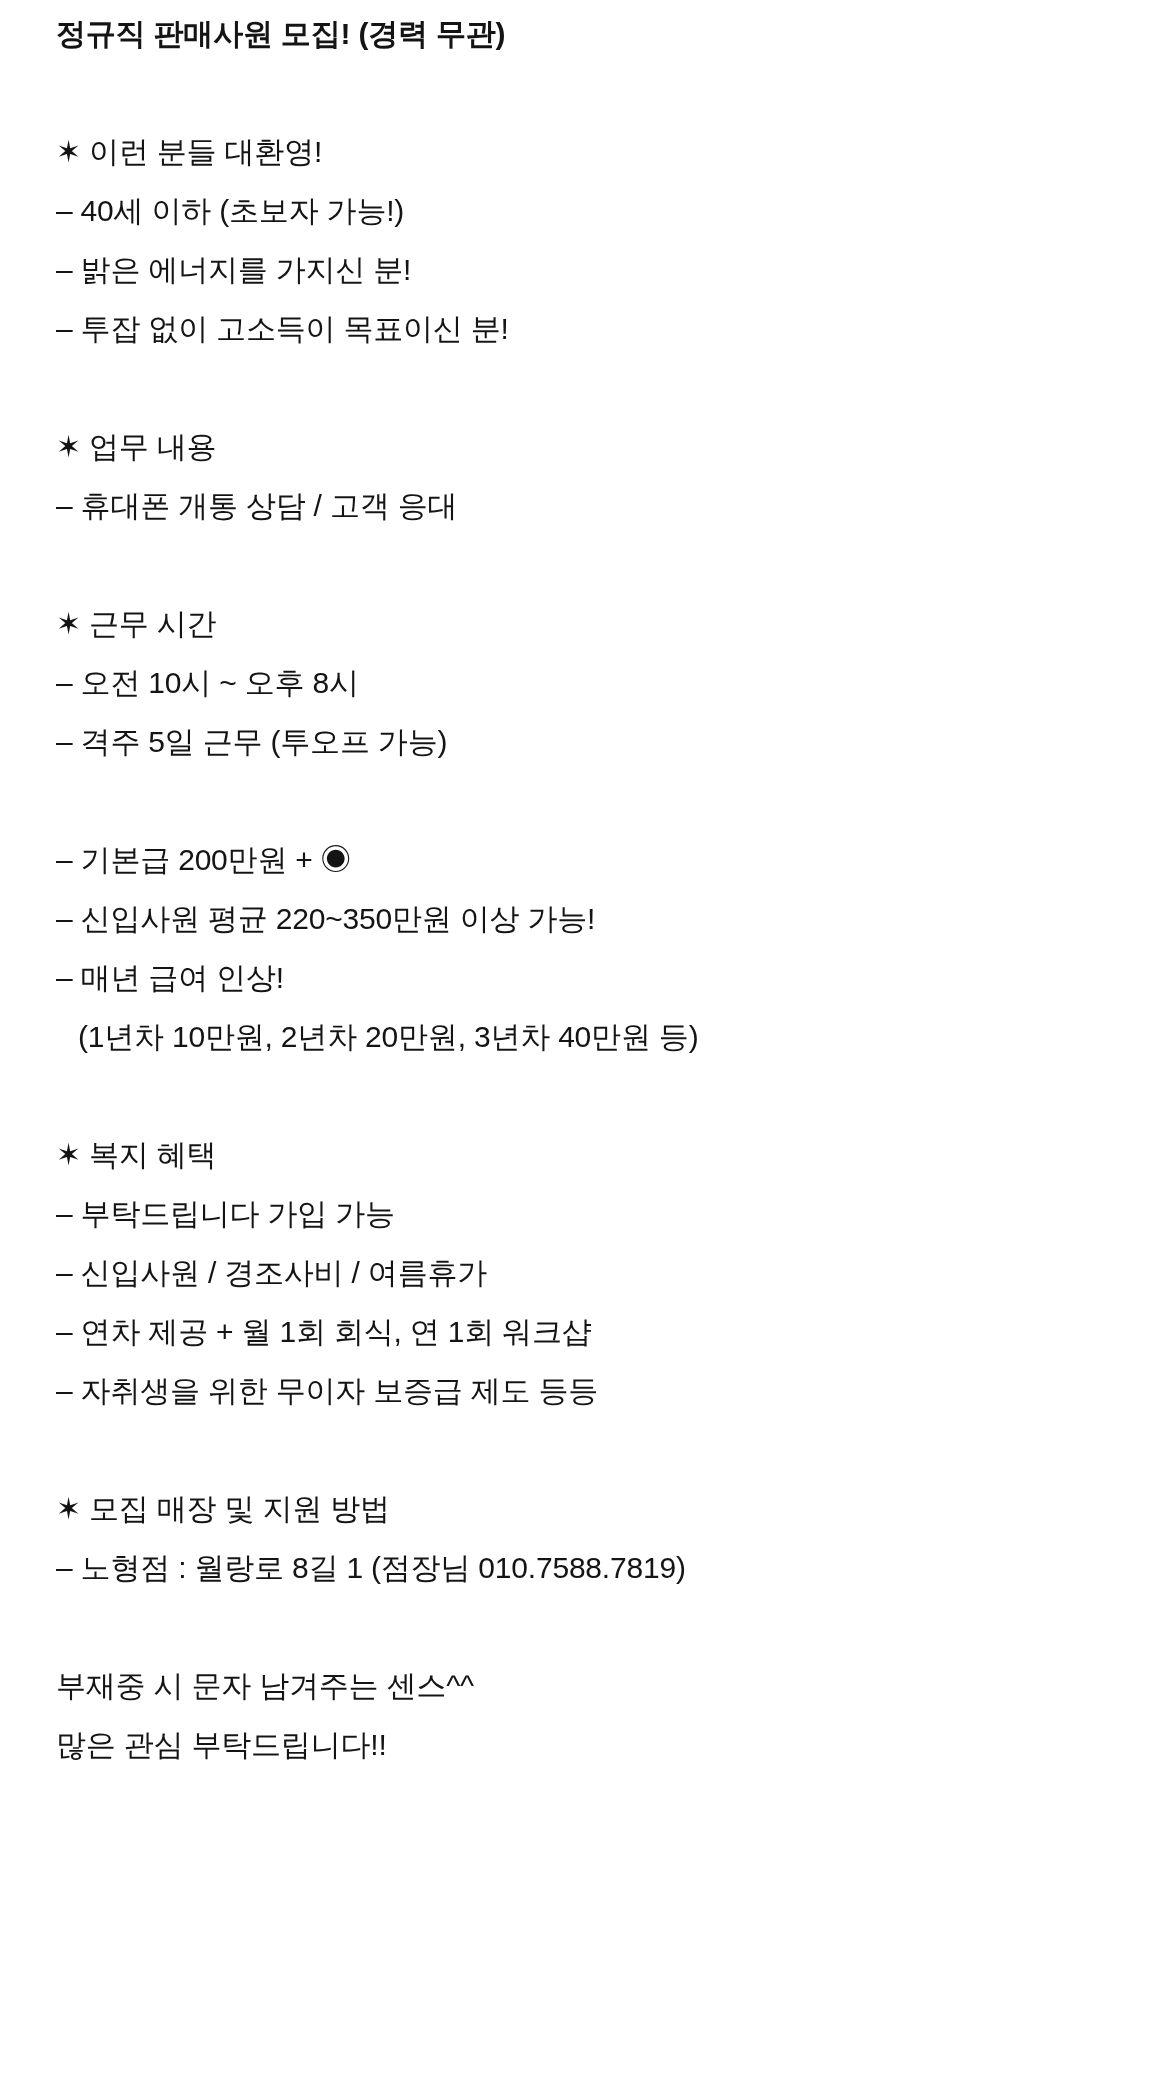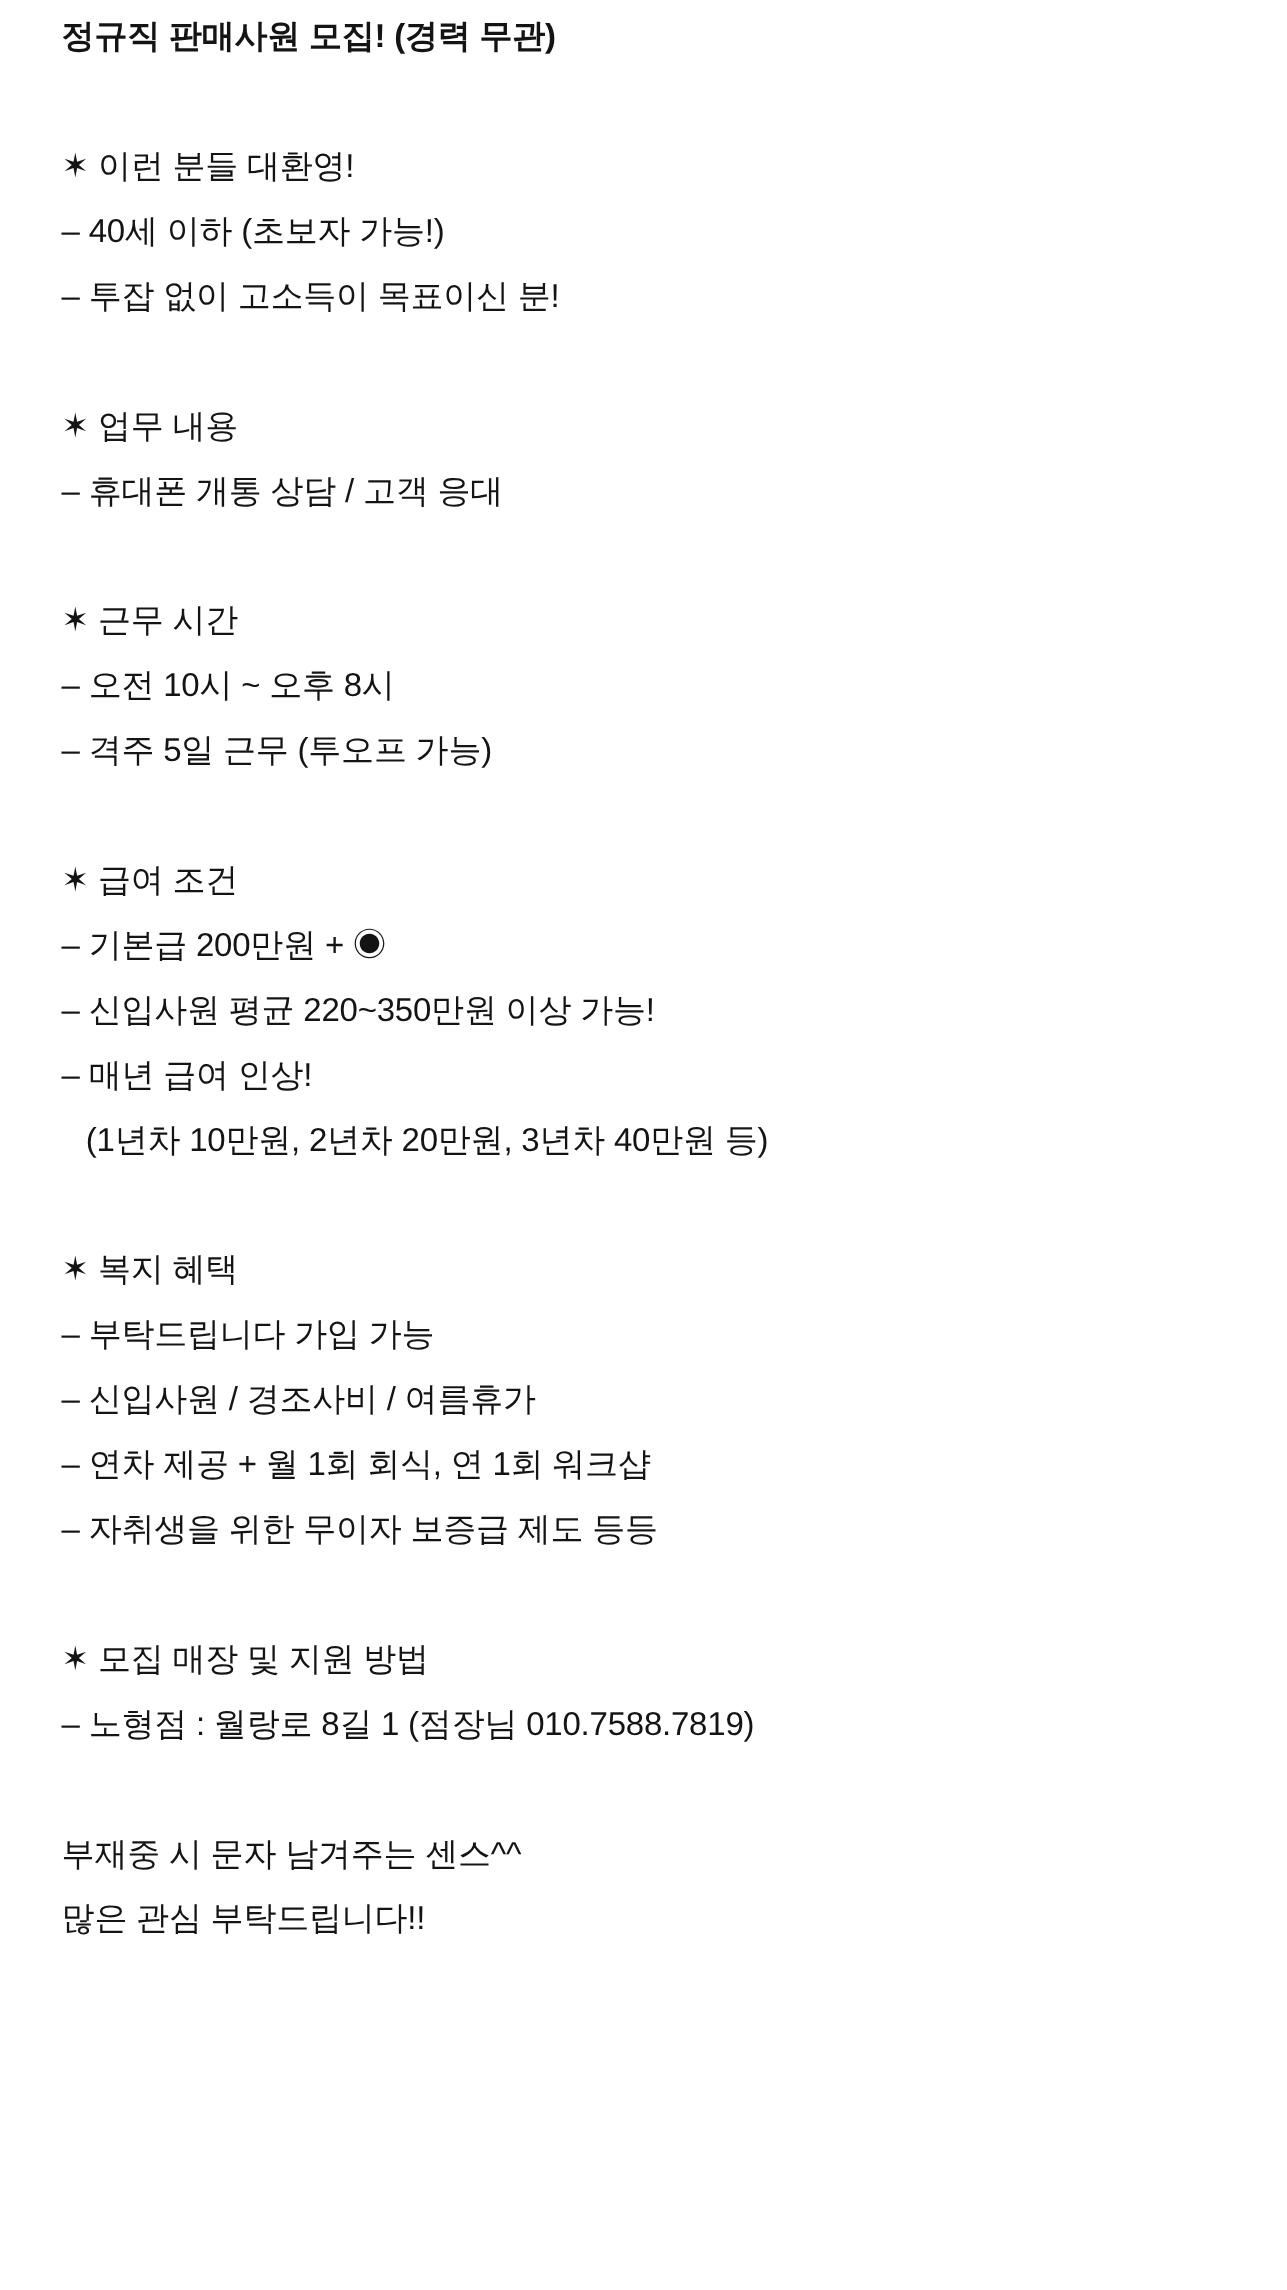--- a/index.html
+++ b/index.html
@@ -46,30 +46,30 @@
 </style>
 </head>
 <body>
 
 <div class="page">
   <div class="doc" id="doc-body">
       <div class="line title">정규직 판매사원 모집! (경력 무관)</div>
       <div class="line blank"></div>
       <div class="line section">✶ 이런 분들 대환영!</div>
       <div class="line">– 40세 이하 (초보자 가능!)</div>
+      <div class="line">– 밝은 에너지를 가지신 분!</div>
       <div class="line">– 투잡 없이 고소득이 목표이신 분!</div>
       <div class="line blank"></div>
       <div class="line section">✶ 업무 내용</div>
       <div class="line">– 휴대폰 개통 상담 / 고객 응대</div>
       <div class="line blank"></div>
       <div class="line section">✶ 근무 시간</div>
       <div class="line">– 오전 10시 ~ 오후 8시</div>
       <div class="line">– 격주 5일 근무 (투오프 가능)</div>
       <div class="line blank"></div>
-      <div class="line section">✶ 급여 조건</div>
       <div class="line">– 기본급 200만원 + ◉</div>
       <div class="line">– 신입사원 평균 220~350만원 이상 가능!</div>
       <div class="line">– 매년 급여 인상!</div>
       <div class="line indent">(1년차 10만원, 2년차 20만원, 3년차 40만원 등)</div>
       <div class="line blank"></div>
       <div class="line section">✶ 복지 혜택</div>
       <div class="line">– 부탁드립니다 가입 가능</div>
       <div class="line">– 신입사원 / 경조사비 / 여름휴가</div>
       <div class="line">– 연차 제공 + 월 1회 회식, 연 1회 워크샵</div>
       <div class="line">– 자취생을 위한 무이자 보증급 제도 등등</div>

